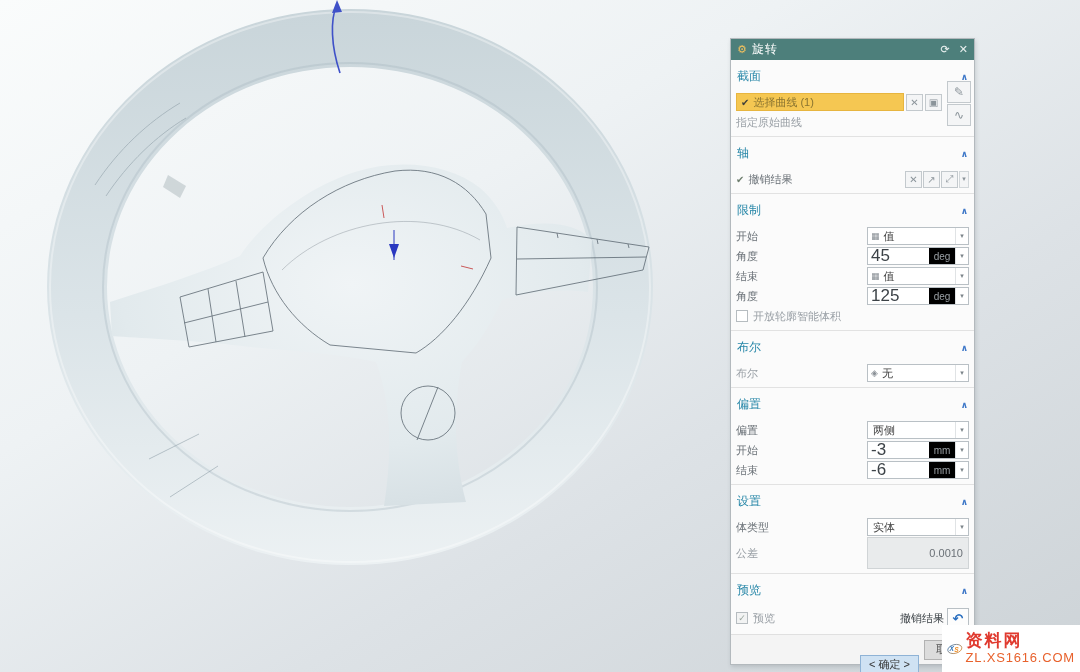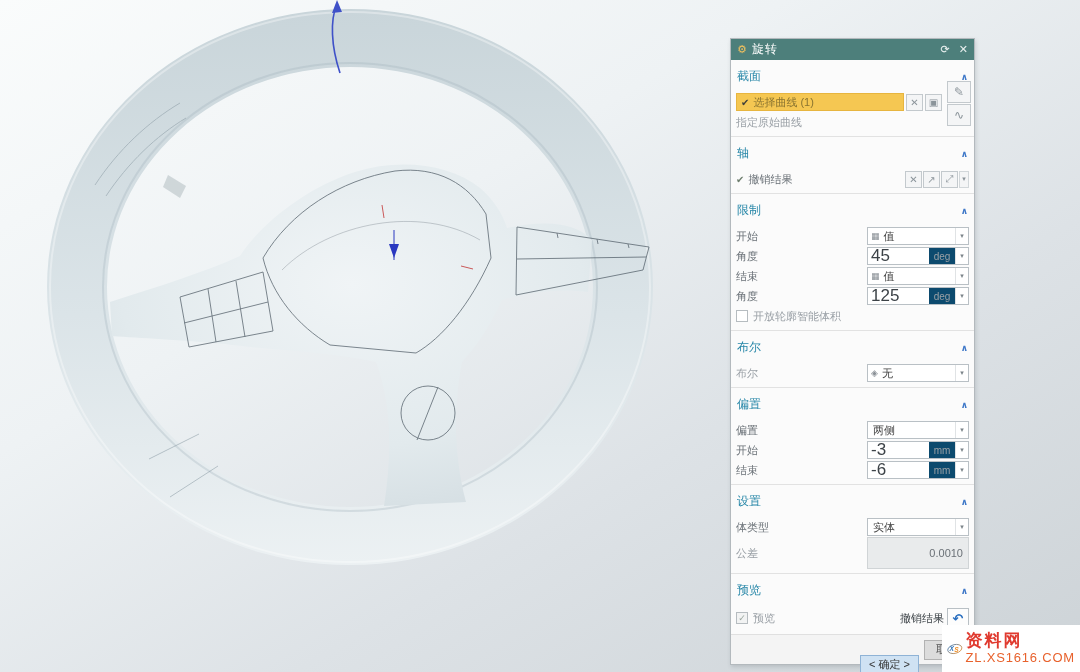--- a/index.html
+++ b/index.html
@@ -42,21 +42,21 @@
 
   .dd { width:102px; height:18px; border:1px solid #b9c0c5; background:#fff; display:flex;
     align-items:center; cursor:pointer; }
   .dd .dd-icon { color:#8a9096; font-size:9px; margin:0 2px 0 3px; }
   .dd .dd-txt { flex:1; color:#444; font-size:11px; padding-left:2px; white-space:nowrap; overflow:hidden; }
   .dd .dd-arrow { width:13px; align-self:stretch; display:flex; align-items:center; justify-content:center;
     color:#7c848a; font-size:7px; border-left:1px solid #e0e3e5; }
 
   .valbox { width:102px; height:18px; border:1px solid #b9c0c5; background:#fff; display:flex; align-items:center; }
   .valbox .v { flex:1; padding:0 3px; color:#3c4247; font-size:17px; }
-  .valbox .u { width:26px; height:100%; background:#0c4a6e; color:#9aa0a5; font-size:10px;
+  .valbox .u { width:26px; height:100%; background:#000000; color:#9aa0a5; font-size:10px;
     display:flex; align-items:center; justify-content:center; }
   .valbox .dd-arrow { width:13px; height:100%; display:flex; align-items:center; justify-content:center;
     color:#7c848a; font-size:7px; border-left:1px solid #e0e3e5; cursor:pointer; }
 
   .tolbox { width:102px; height:32px; border:1px solid #d0d4d6; background:#e9ebec; color:#6a7076;
     display:flex; align-items:center; justify-content:flex-end; padding:0 5px; font-size:11px; }
 
   .cb { width:12px; height:12px; border:1px solid #b6bcc0; background:#fff; margin-right:5px;
     display:inline-flex; align-items:center; justify-content:center; font-size:9px; color:transparent; cursor:pointer; }
   .cb.checked { color:#9aa59e; background:#f2f3f3; }

